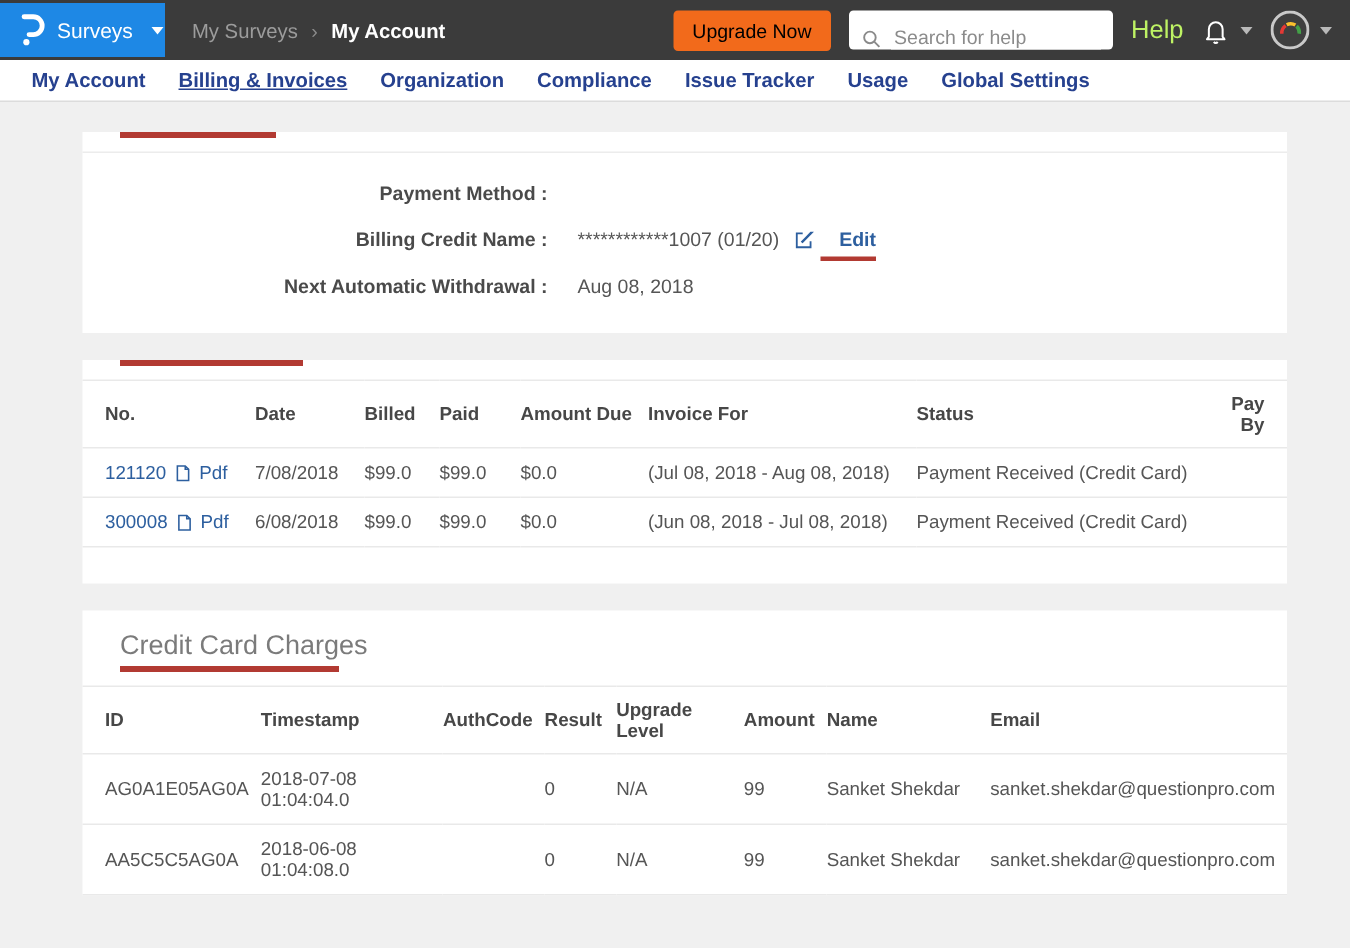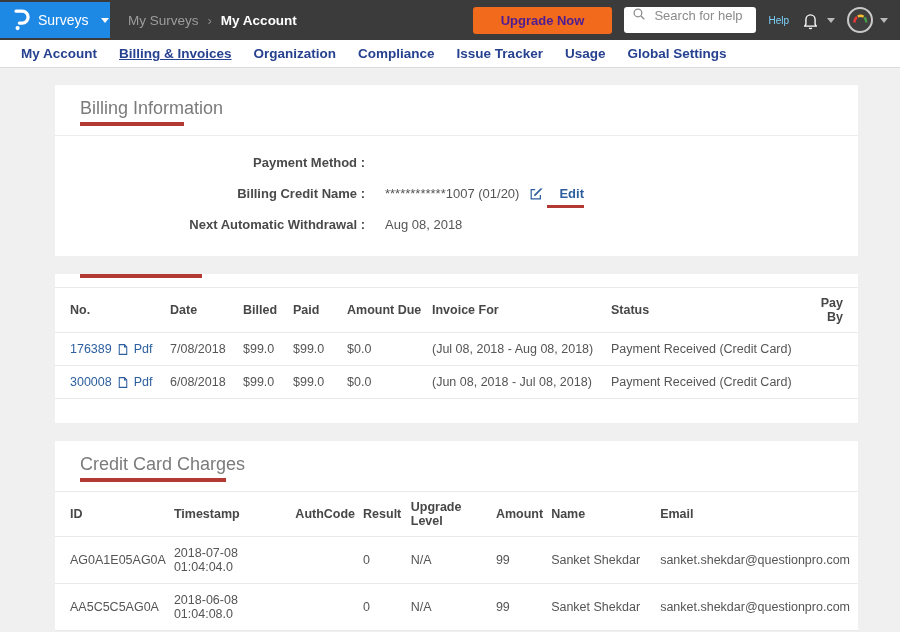--- a/index.html
+++ b/index.html
@@ -19,28 +19,28 @@
   }
   .product-name { font-size:14px; }
   .caret-down { width:0; height:0; border-left:4px solid transparent; border-right:4px solid transparent; border-top:5px solid #fff; margin-left:4px; }
   .caret-dim { border-top-color:#b9b9b9; }
   .breadcrumb { display:flex; align-items:center; gap:9px; margin-left:18px; font-size:13.5px; }
   .crumb-dim { color:#9c9c9c; cursor:pointer; }
   .crumb-sep { color:#8a8a8a; font-size:13px; }
   .crumb-active { color:#fff; font-weight:bold; }
   .topbar-right { margin-left:auto; display:flex; align-items:center; gap:12px; padding-right:12px; }
   .upgrade-btn {
-    background:#f26a1b; color:#4c1d95; border:none; border-radius:3px;
-    font-family:"Liberation Sans", sans-serif; font-weight:bold; font-size:13px;
-    padding:6px 28px; cursor:pointer;
+    background:#f26a1b; color:#000000; border:none; border-radius:3px;
+    font-family:"Liberation Sans", sans-serif; font-weight:normal; font-size:13px;
+    padding:6px 13px; cursor:pointer;
   }
-  .search-box { background:#fff; border-radius:3px; width:132px; height:26px; display:flex; align-items:flex-start; padding:0 8px; gap:6px; }
+  .search-box { background:#fff; border-radius:3px; width:176px; height:26px; display:flex; align-items:flex-end; padding:0 8px; gap:6px; }
   .search-box input { border:none; outline:none; width:100%; font-size:13px; font-family:"Liberation Sans", sans-serif; color:#333; }
   .search-box input::placeholder { color:#8b8b8b; }
-  .help-label { color:#7dd3fc; font-size:10px; cursor:pointer; }
+  .help-label { color:#bef264; font-size:17px; cursor:pointer; }
   .icon-btn { display:flex; align-items:center; gap:3px; cursor:pointer; }
   .avatar-wrap { display:flex; align-items:center; gap:3px; cursor:pointer; }
 
   
   .navbar { height:28px; background:#fff; border-bottom:1px solid #dcdcdc; display:flex; align-items:center; padding-left:10px; }
   .nav-tab { font-size:13.5px; font-weight:bold; color:#26418f; padding:0 11px; text-decoration:none; cursor:pointer; }
   .nav-tab.active { text-decoration:underline; }
 
   
   .content { padding-top:17px; }
@@ -146,23 +146,20 @@
   <a class="nav-tab">Organization</a>
   <a class="nav-tab">Compliance</a>
   <a class="nav-tab">Issue Tracker</a>
   <a class="nav-tab">Usage</a>
   <a class="nav-tab">Global Settings</a>
 </div>
 
 <div class="content">
 
   <div class="panel">
-    <div class="panel-title-row">
-      <span class="panel-title">Billing Information</span>
-    </div>
     <div class="red-line w-billing"></div>
     <div class="panel-divider"></div>
 
     <div class="fields">
       <div class="field-row">
         <span class="field-label">Payment Method :</span>
       </div>
       <div class="field-row">
         <span class="field-label">Billing Credit Name :</span>
         <span class="field-value">
@@ -209,21 +206,21 @@
           <th>Amount Due</th>
           <th>Invoice For</th>
           <th>Status</th>
           <th class="right">Pay By</th>
         </tr>
       </thead>
       <tbody>
         <tr>
           <td>
             <span class="no-cell">
-              <a class="link normal">176389</a>
+              <a class="link normal">121120</a>
               <span>
                 <svg class="icon-svg" width="12" height="13" viewBox="0 0 16 16" fill="none" stroke="#2d5f9f" stroke-width="1.4">
                   <path d="M3 1.5 h7 l3 3 V14.5 H3 Z"></path>
                     <path d="M10 1.5 v3 h3"></path>
                 </svg>
               </span>
               <a class="link normal">Pdf</a>
             </span>
           </td>
           <td>7/08/2018</td>

